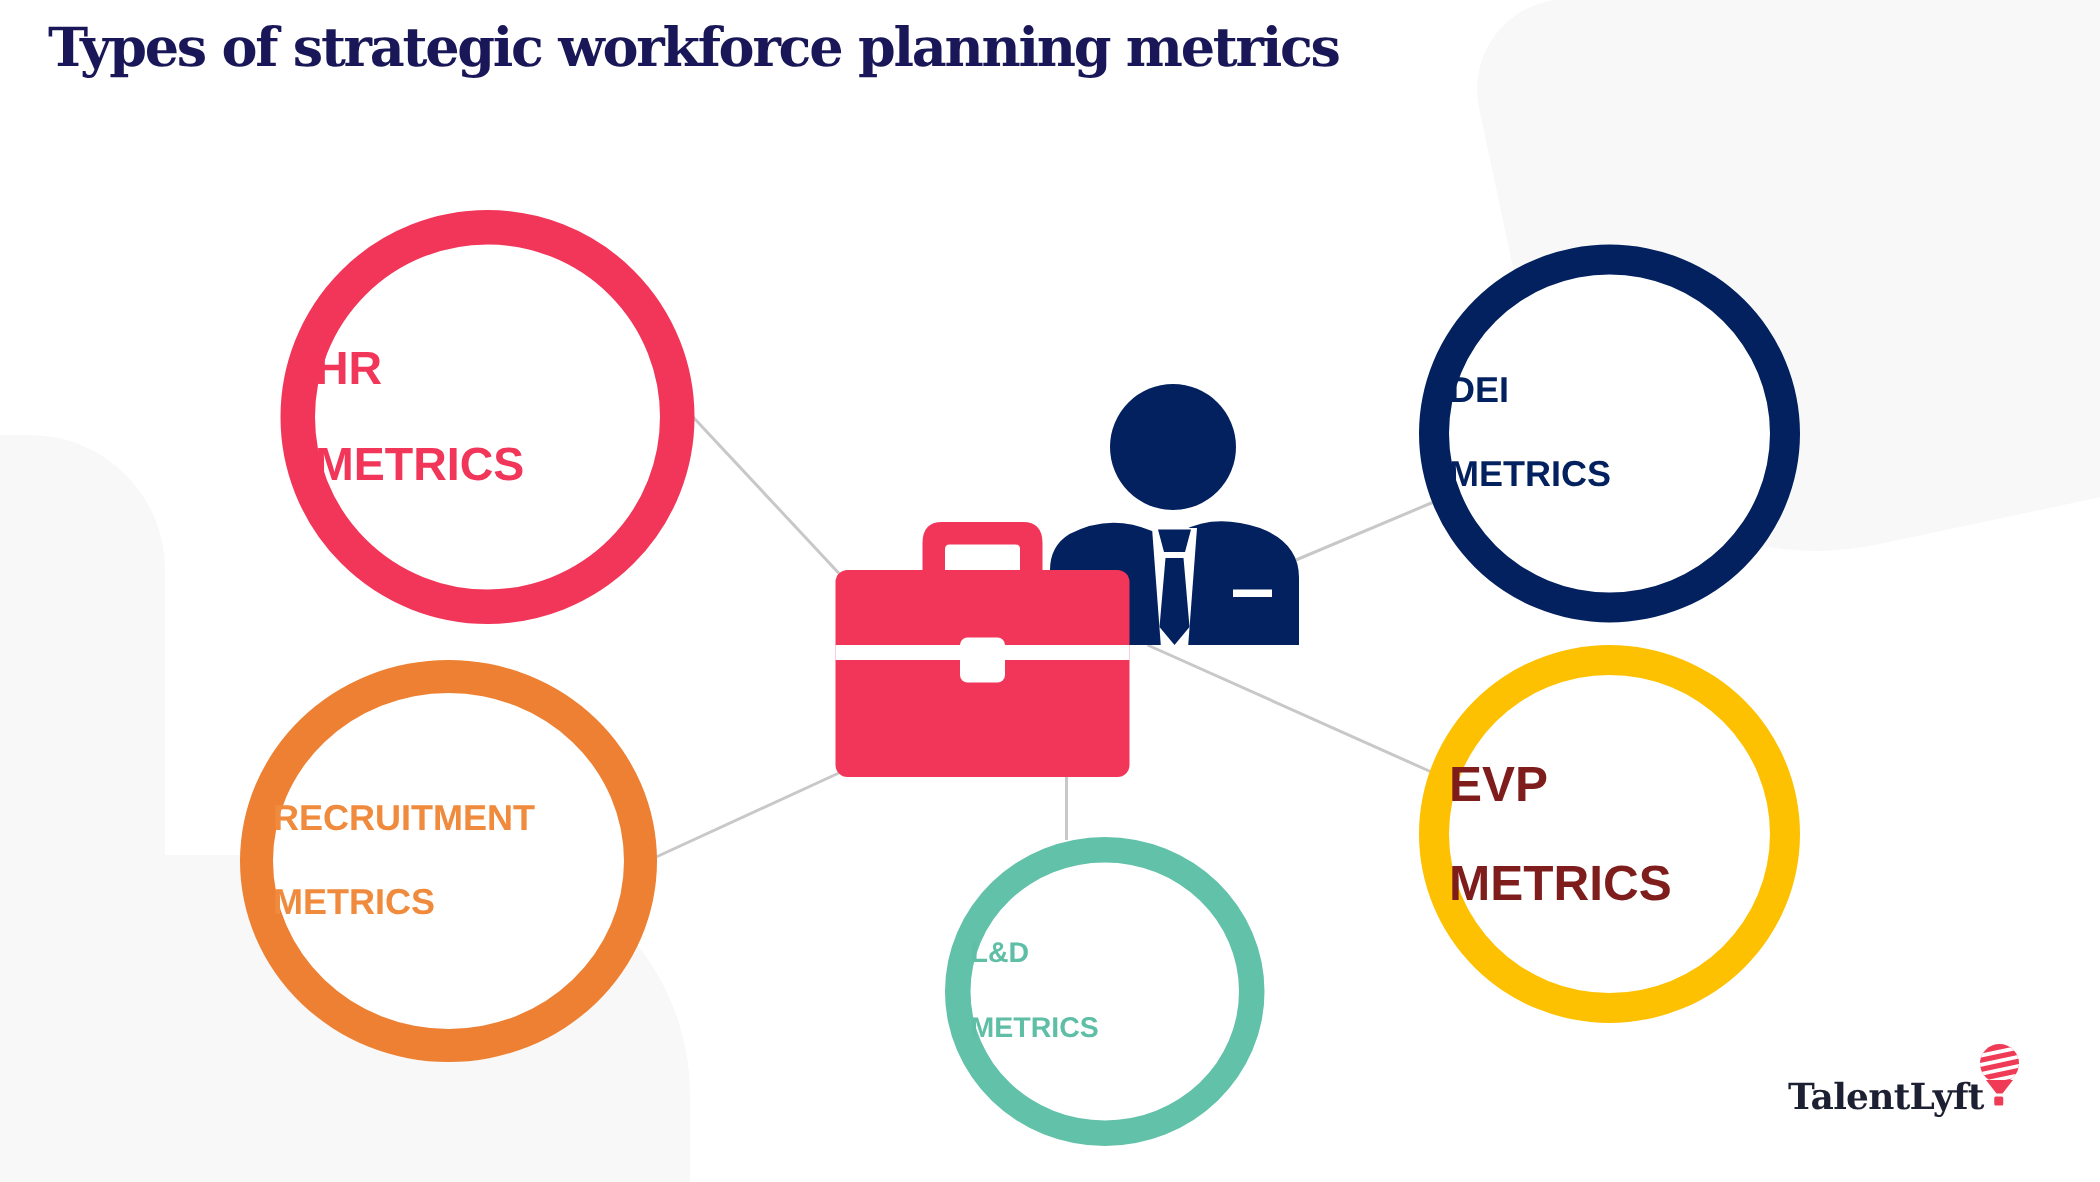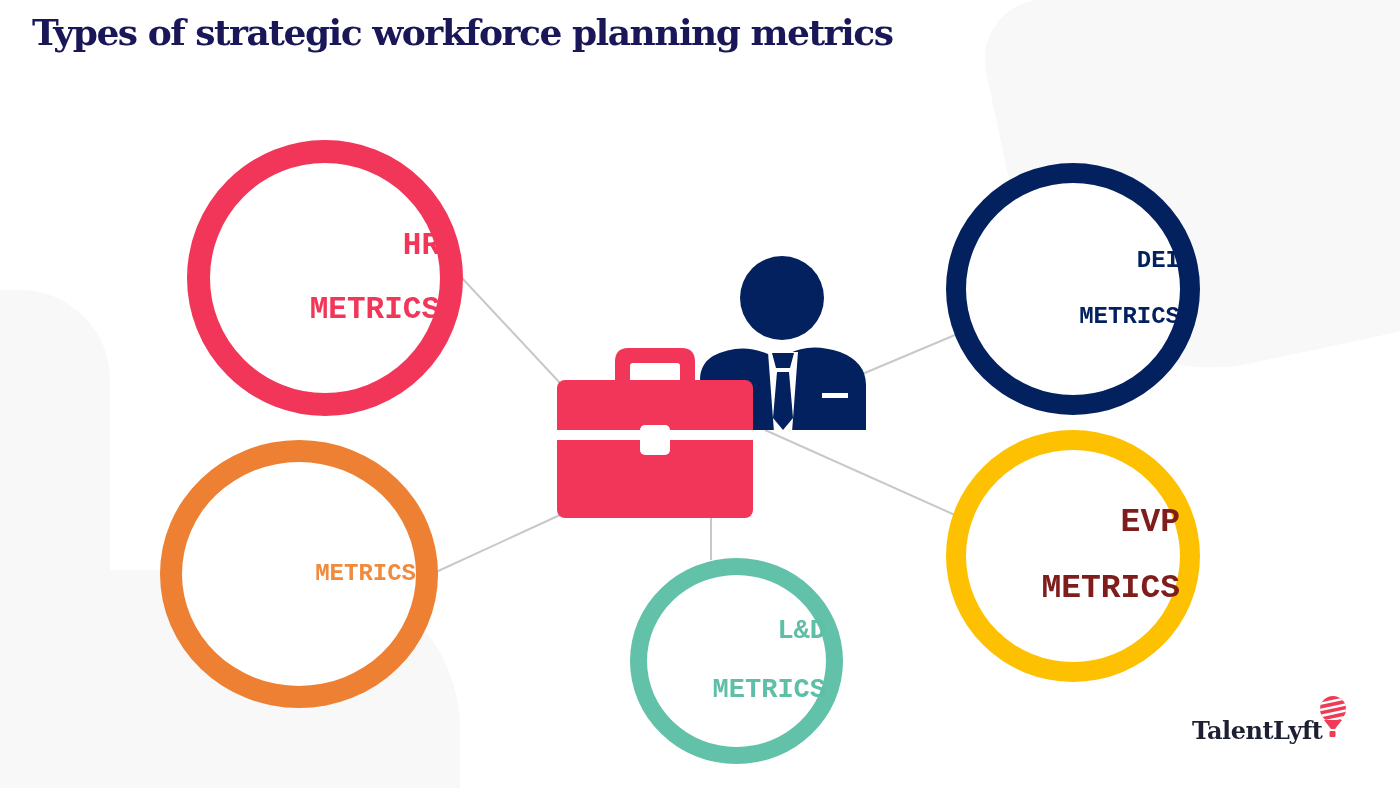--- a/index.html
+++ b/index.html
@@ -3,25 +3,25 @@
   <meta charset="utf-8">
   <style>
     html, body { margin: 0; padding: 0; }
     body { width: 1400px; height: 788px; position: relative; overflow: hidden; background: #ffffff; font-family: "DejaVu Sans", sans-serif; }
     .bg-shape { position: absolute; background: #f8f8f9; z-index: 0; }
     .bg-left { left: -80px; top: 290px; width: 190px; height: 360px; border-radius: 0 90px 40px 0; }
     .bg-bottom-left { left: -60px; top: 570px; width: 520px; height: 260px; border-radius: 80px 160px 0 0; }
     .bg-right { left: 1010px; top: -40px; width: 470px; height: 400px; border-radius: 60px 0 0 200px; transform: rotate(-12deg); }
     .title { position: absolute; left: 32px; top: 4px; margin: 0; z-index: 3; font-family: "DejaVu Serif", serif; font-weight: bold; font-size: 36px; line-height: 56px; color: #191757; letter-spacing: -1.5px; }
     svg.lines { position: absolute; left: 0; top: 0; z-index: 1; }
-    .circle { position: absolute; box-sizing: border-box; border-radius: 50%; background: #fff; display: flex; flex-direction: column; align-items: flex-end; justify-content: center; text-align: center; z-index: 2; font-family: Liberation Mono, monospace; font-weight: bold; line-height: 1.15; gap: 28px; }
+    .circle { position: absolute; box-sizing: border-box; border-radius: 50%; background: #fff; display: flex; flex-direction: column; align-items: flex-start; justify-content: center; text-align: center; z-index: 2; font-family: Liberation Sans, sans-serif; font-weight: bold; line-height: 1.15; gap: 28px; }
     .circle span { display: block; }
     .c-hr { left: 187px; top: 140px; width: 276px; height: 276px; border: 23px solid #f2365a; color: #f2365a; font-size: 31px; }
     .c-rec { left: 160px; top: 440px; width: 278px; height: 268px; border: 22px solid #ed8033; color: #f08a3c; font-size: 24px; }
-    .c-ld { left: 630px; top: 558px; width: 213px; height: 206px; border: 17px solid #62c1a9; color: #5ebfa6; font-size: 27px; }
+    .c-ld { left: 630px; top: 558px; width: 213px; height: 206px; border: 17px solid #62c1a9; color: #5ebfa6; font-size: 19px; }
     .c-dei { left: 946px; top: 163px; width: 254px; height: 252px; border: 20px solid #03215f; color: #03215f; font-size: 24px; }
     .c-evp { left: 946px; top: 430px; width: 254px; height: 252px; border: 20px solid #fdc101; color: #7f1d1d; font-size: 33px; }
     .center-icon { position: absolute; left: 555px; top: 255px; width: 315px; height: 265px; z-index: 2; }
     .logo { position: absolute; left: 1192px; top: 690px; z-index: 3; display: flex; align-items: center; }
     .logo-text { font-family: "DejaVu Serif", serif; font-weight: bold; font-size: 24px; color: #1d2033; margin-top: 26px; letter-spacing: -0.5px; }
     .logo-balloon { margin-left: -6px; }
   </style>
 </head>
 <body>
 
@@ -38,20 +38,21 @@
   <line x1="860" y1="375" x2="955" y2="335" stroke="#c8c8c8" stroke-width="2"></line>
   <line x1="765" y1="430" x2="955" y2="515" stroke="#c8c8c8" stroke-width="2"></line>
 </svg>
 
 <div class="circle c-hr">
   <span>HR</span>
   <span>METRICS</span>
 </div>
 
 <div class="circle c-rec">
+  <span>RECRUITMENT</span>
   <span>METRICS</span>
 </div>
 
 <div class="circle c-ld">
   <span>L&amp;D</span>
   <span>METRICS</span>
 </div>
 
 <div class="circle c-dei">
   <span>DEI</span>

